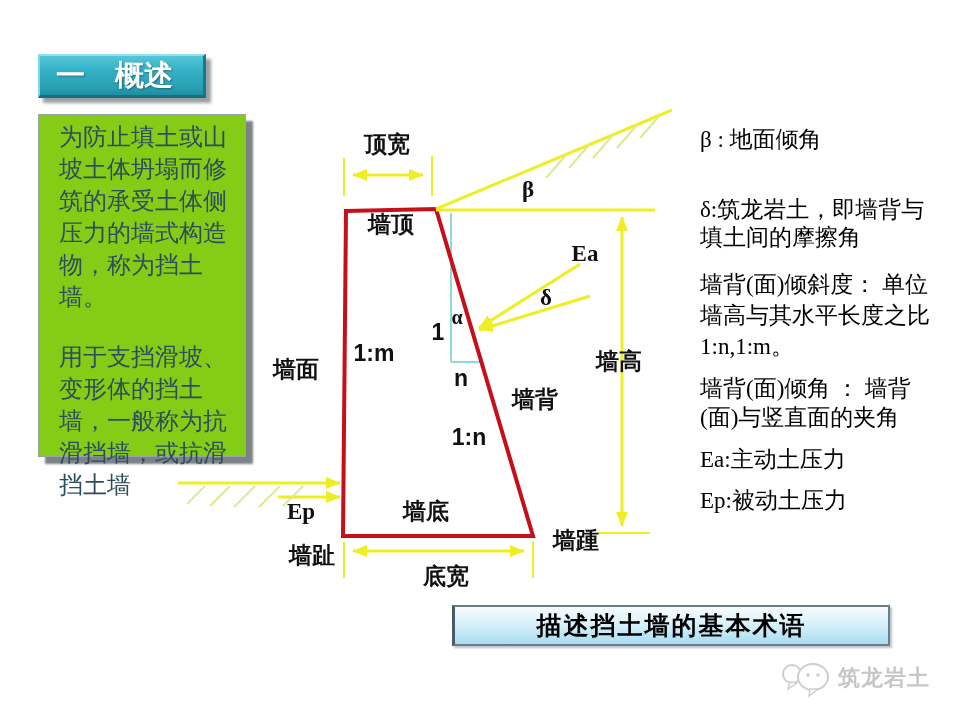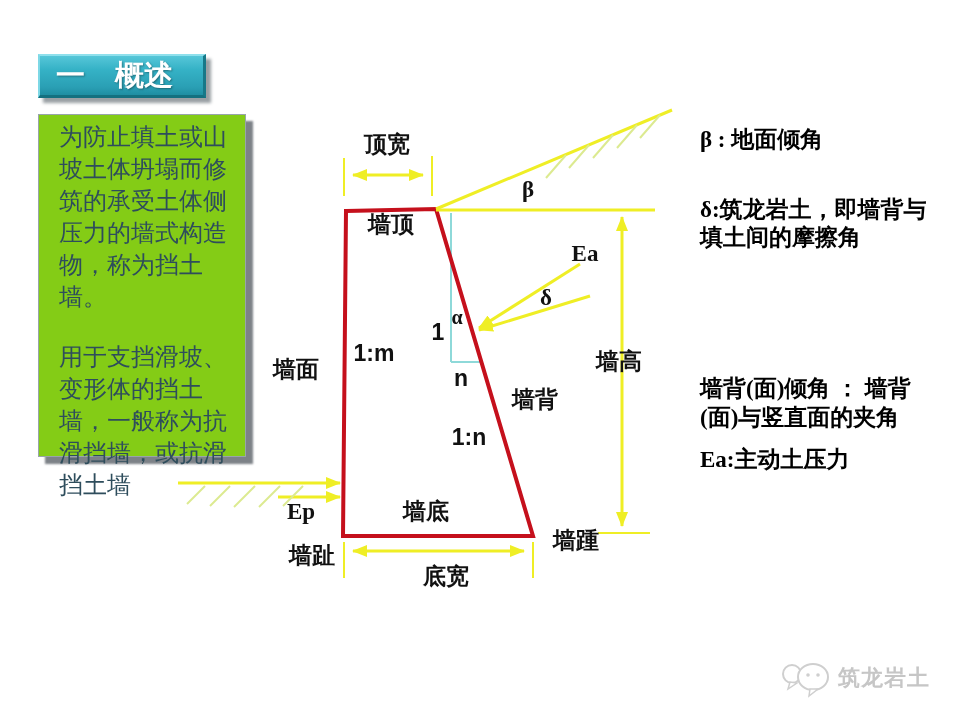--- a/index.html
+++ b/index.html
@@ -38,21 +38,21 @@
   .diagram{position:absolute;left:0;top:0;width:960px;height:720px;}
   .dl{font-family:"Liberation Serif", serif;font-weight:bold;fill:#111111;
       font-size:23px;text-anchor:middle;}
   .dl-sm{font-size:20px;}
   .dl-sans{font-family:"Liberation Sans", sans-serif;font-weight:bold;fill:#111111;
       font-size:23px;text-anchor:middle;}
 
   
   .def{
     position:absolute;left:700px;width:240px;
-    color:#000000;font-weight:bold;font-size:23px;line-height:28px;
+    color:#000000;font-weight:normal;font-size:23px;line-height:28px;
     font-family:"Liberation Serif", serif;
   }
   .def0{top:126px;}
   .def1{top:196px;}
   .def2{top:269px;line-height:31px;}
   .def3{top:374px;line-height:29px;}
   .def4{top:446px;}
   .def5{top:487px;}
 
   
@@ -165,23 +165,28 @@
     <text class="dl" x="619" y="369">墙高</text>
     <text class="dl" x="426" y="519">墙底</text>
     <text class="dl" x="301" y="519" font-size="25">Ep</text>
     <text class="dl" x="312" y="563">墙趾</text>
     <text class="dl" x="576" y="548">墙踵</text>
     <text class="dl" x="446" y="584">底宽</text>
   </svg>
 
   <div class="def def0">β : 地面倾角</div>
   <div class="def def1">δ:筑龙岩土，即墙背与填土间的摩擦角</div>
+  <div class="def def2">墙背(面)倾斜度： 单位墙高与其水平长度之比1:n,1:m。</div>
   <div class="def def4">Ea:主动土压力</div>
   <div class="def def3">墙背(面)倾角 ： 墙背(面)与竖直面的夹角</div>
-
+  <div class="def def5">Ep:被动土压力</div>
+
+  <div class="terms-box">
+    <span>描述挡土墙的基本术语</span>
+  </div>
 
   <div class="watermark">
     <svg class="wm-logo" width="52" height="40" viewBox="0 0 52 40">
       <g fill="#ffffff" stroke="#cfcfcf" stroke-width="2">
         <ellipse cx="12" cy="16" rx="9" ry="9"></ellipse>
         <path d="M10 24 L8 31 L17 25 z" stroke-width="1.5"></path>
         <ellipse cx="33" cy="19" rx="15" ry="13"></ellipse>
         <path d="M30 31 L29 38 L38 31 z" stroke-width="1.5"></path>
       </g>
       <g fill="#cfcfcf">

